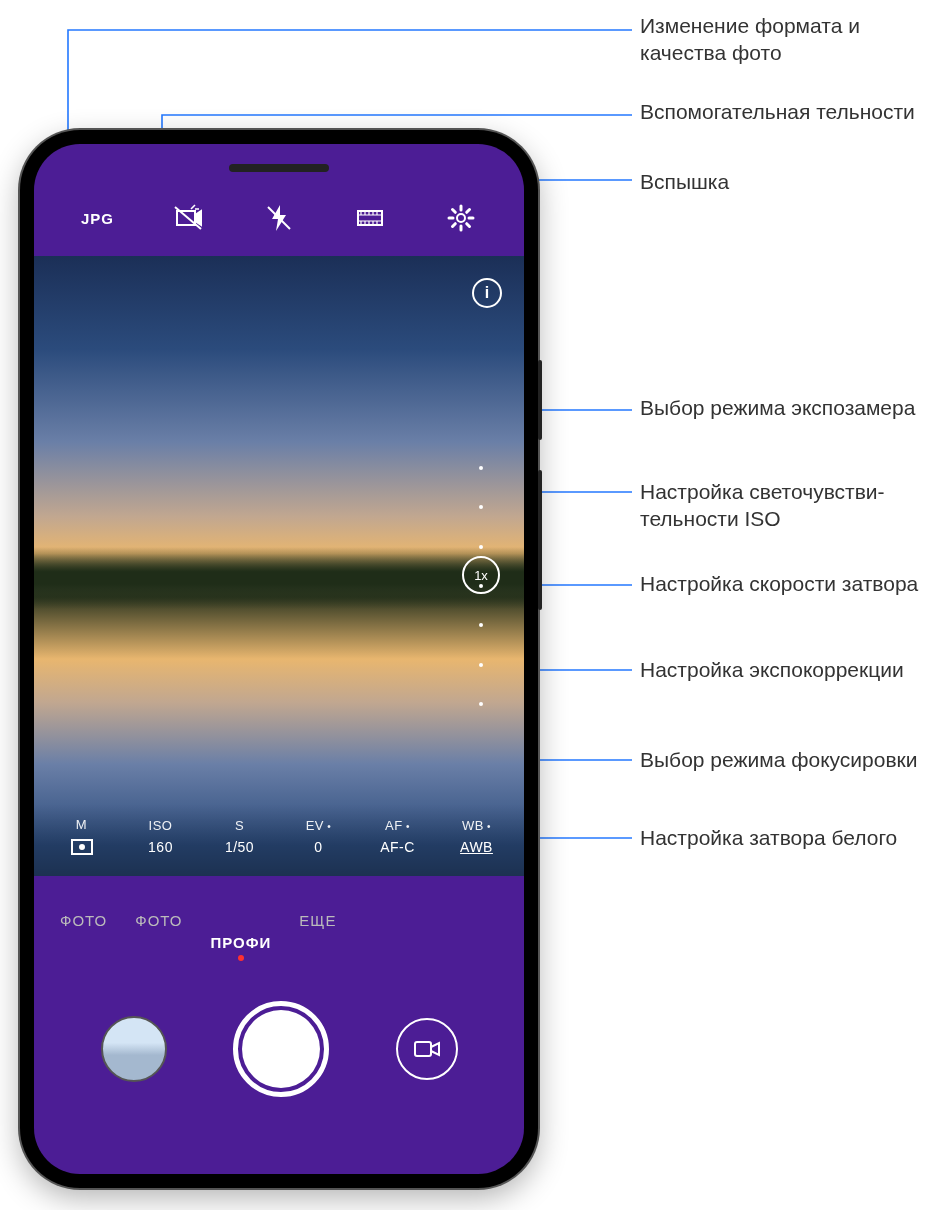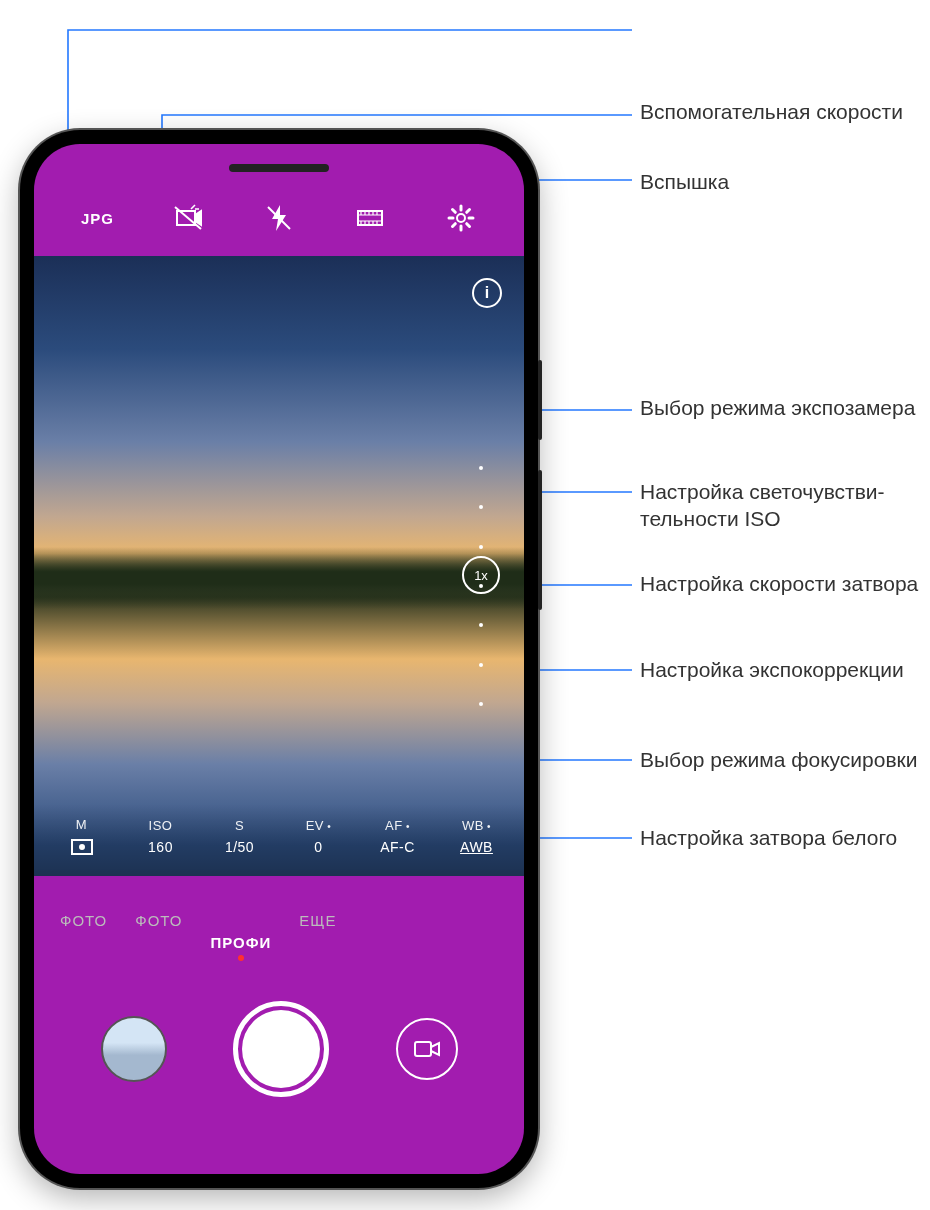--- a/index.html
+++ b/index.html
@@ -38,21 +38,21 @@
     content:"";
     position:absolute;
     right:-4px; top:340px;
     width:4px; height:140px;
     background:#222; border-radius:2px;
   }
   .screen {
     width: 100%;
     height: 100%;
     border-radius: 46px;
-    background: #a21caf;
+    background: #4c1d95;
     overflow: hidden;
     position: relative;
   }
   
   .speaker {
     position: absolute;
     top: 20px; left: 50%;
     transform: translateX(-50%);
     width: 100px; height: 8px;
     background: #222;
@@ -214,21 +214,22 @@
       <circle cx="244" cy="835" r="4"></circle>
     <path d="M323,835 L323,670 L632,670"></path>
       <circle cx="323" cy="835" r="4"></circle>
     <path d="M400,835 L400,760 L632,760"></path>
       <circle cx="400" cy="835" r="4"></circle>
     <path d="M470,838 L632,838"></path>
       <circle cx="470" cy="838" r="4"></circle>
   </svg>
 
   <div class="callouts">
-    <div class="callout-text" style="top:98px">Вспомогательная скорости</div>
+    <div class="callout-text" style="top:12px">Изменение формата и качества фото</div>
+    <div class="callout-text" style="top:98px">Вспомогательная тельности</div>
     <div class="callout-text" style="top:394px">Выбор режима экспозамера</div>
     <div class="callout-text" style="top:168px">Вспышка</div>
     <div class="callout-text" style="top:478px;white-space:pre-line">Настройка светочувстви-
 тельности ISO</div>
     <div class="callout-text" style="top:570px">Настройка скорости затвора</div>
     <div class="callout-text" style="top:656px">Настройка экспокоррекции</div>
     <div class="callout-text" style="top:746px">Выбор режима фокусировки</div>
     <div class="callout-text" style="top:824px">Настройка затвора белого</div>
   </div>
 

